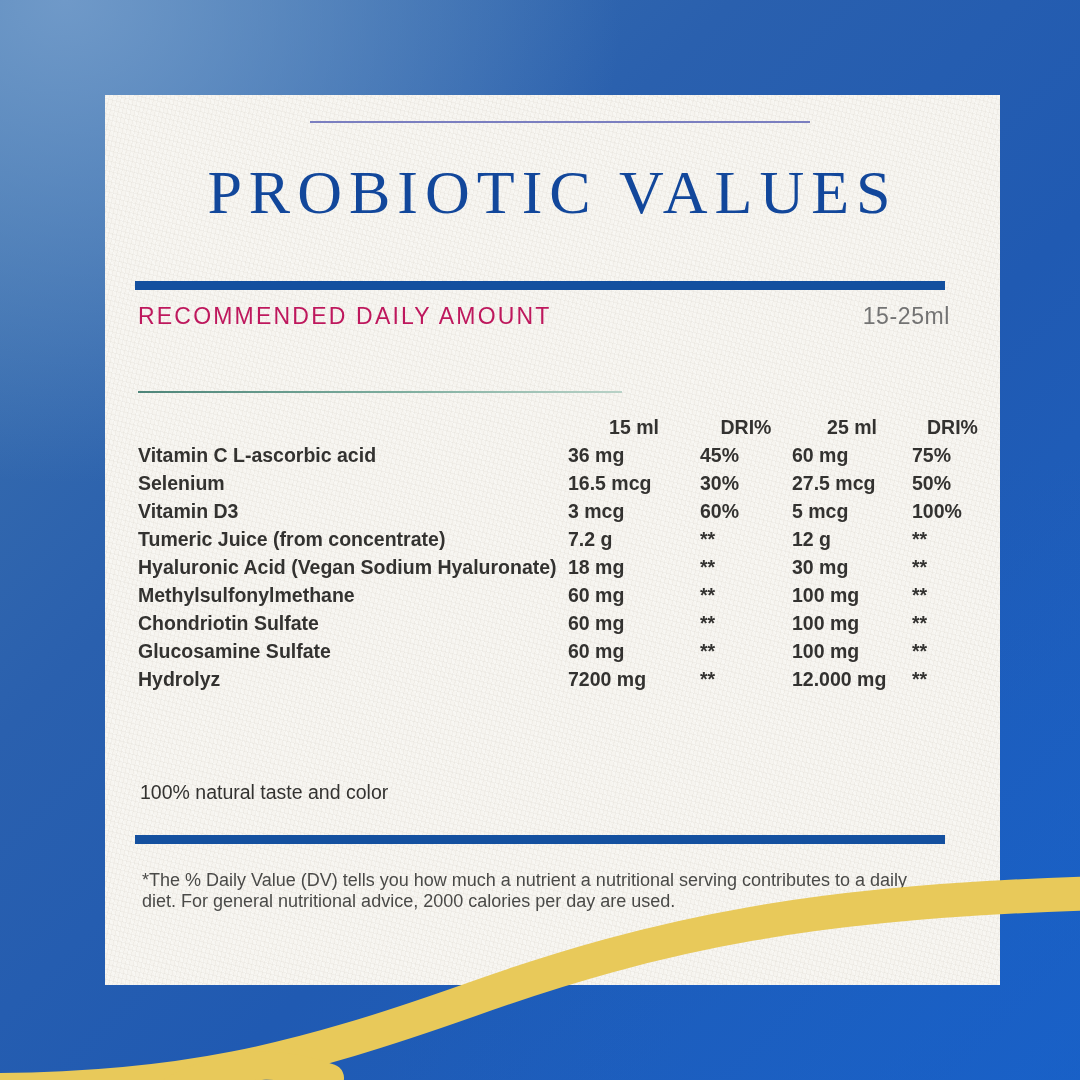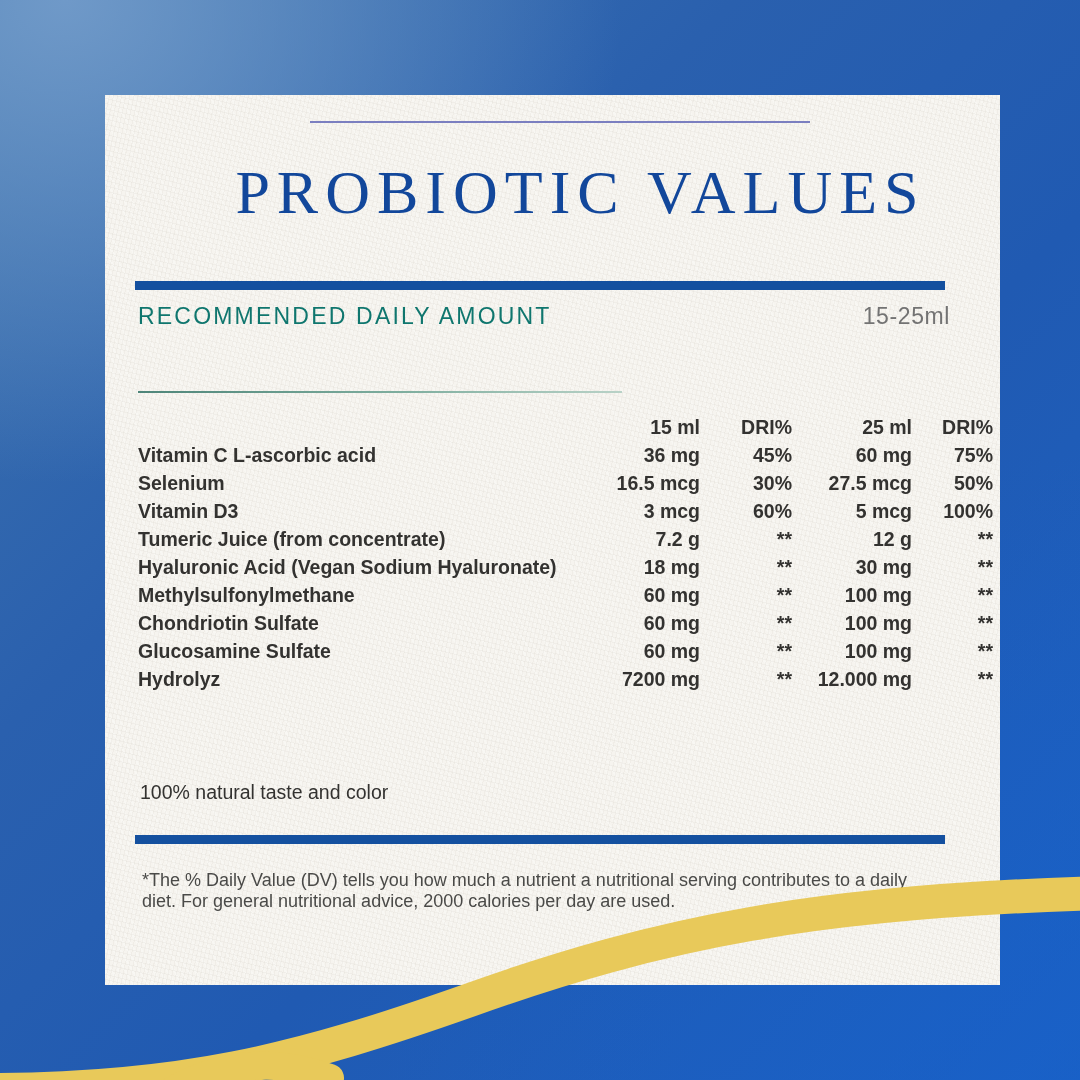--- a/index.html
+++ b/index.html
@@ -96,37 +96,36 @@
     position: absolute;
     left: 0;
     top: 62px;
     width: 100%;
     text-align: center;
     font-family: "Liberation Serif", serif;
     font-size: 62px;
     letter-spacing: 7px;
     color: #12479b;
     white-space: nowrap;
-    padding-left: 28px;
   }
 
   
   #rda-row {
     position: absolute;
     left: 33px;
     top: 208px;
     width: 812px;
     display: flex;
     align-items: baseline;
     justify-content: space-between;
   }
   #rda-label {
     font-size: 23px;
     letter-spacing: 2.2px;
-    color: #0f766e;
+    color: #be185d;
   }
   #rda-value {
     font-size: 23px;
     letter-spacing: 0.6px;
     color: #737373;
   }
 
   
   #table {
     position: absolute;
@@ -141,21 +140,20 @@
     padding: 0;
     line-height: 28px;
     font-weight: bold;
     white-space: nowrap;
   }
   #table th.col-name, #table td.col-name {
     text-align: left;
     width: 430px;
   }
   #table th.col-num, #table td.col-num {
-    text-align: right;
   }
   #table th.c1, #table td.c1 { width: 132px; }
   #table th.c2, #table td.c2 { width: 92px; }
   #table th.c3, #table td.c3 { width: 120px; }
   #table th.c4, #table td.c4 { width: 81px; }
 
   
   #natural-note {
     position: absolute;
     left: 35px;

